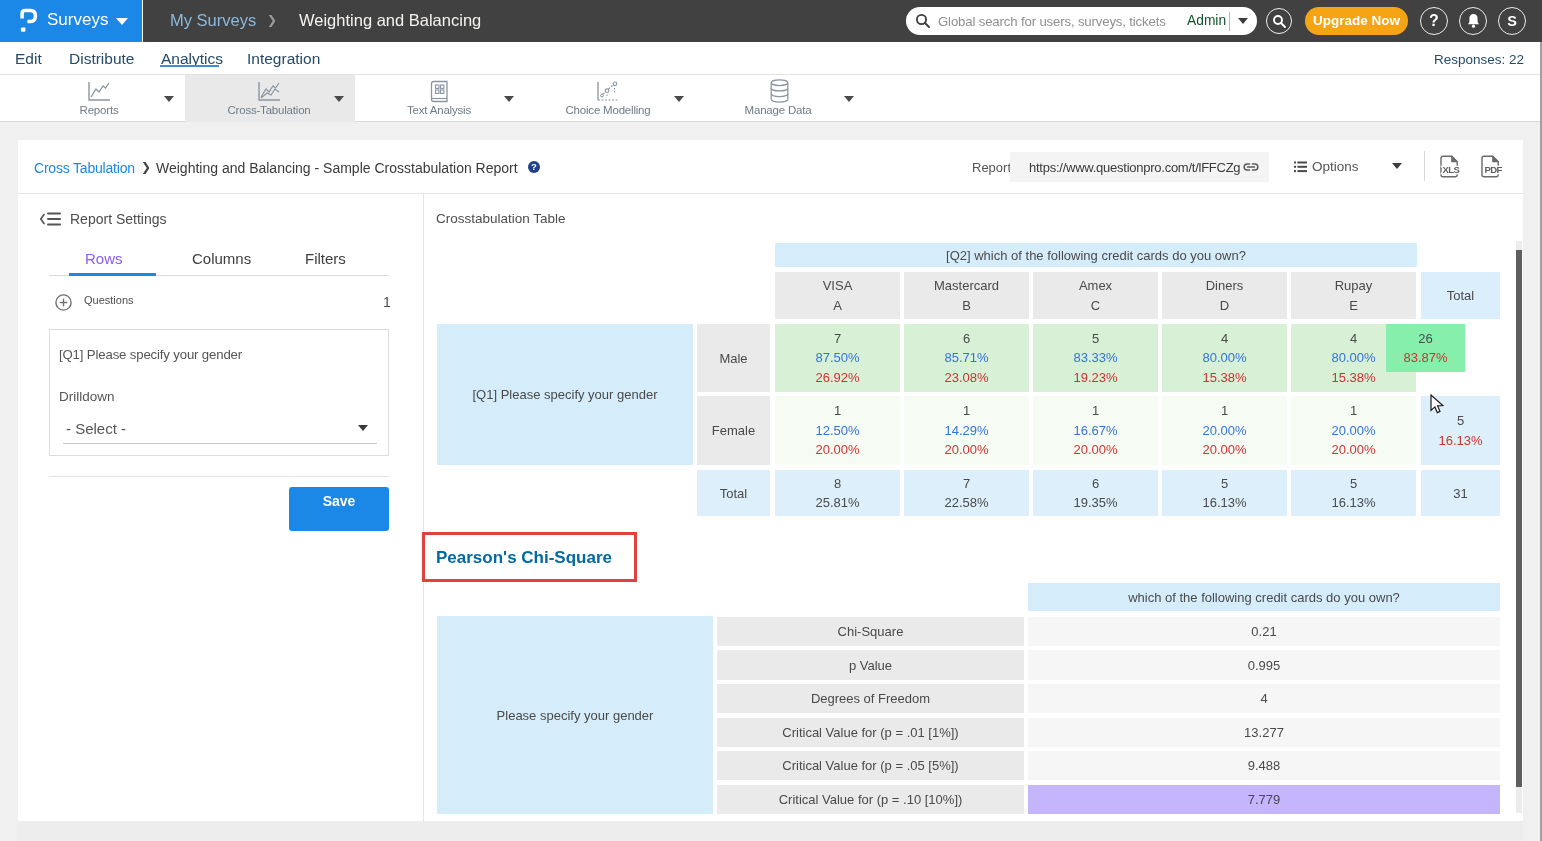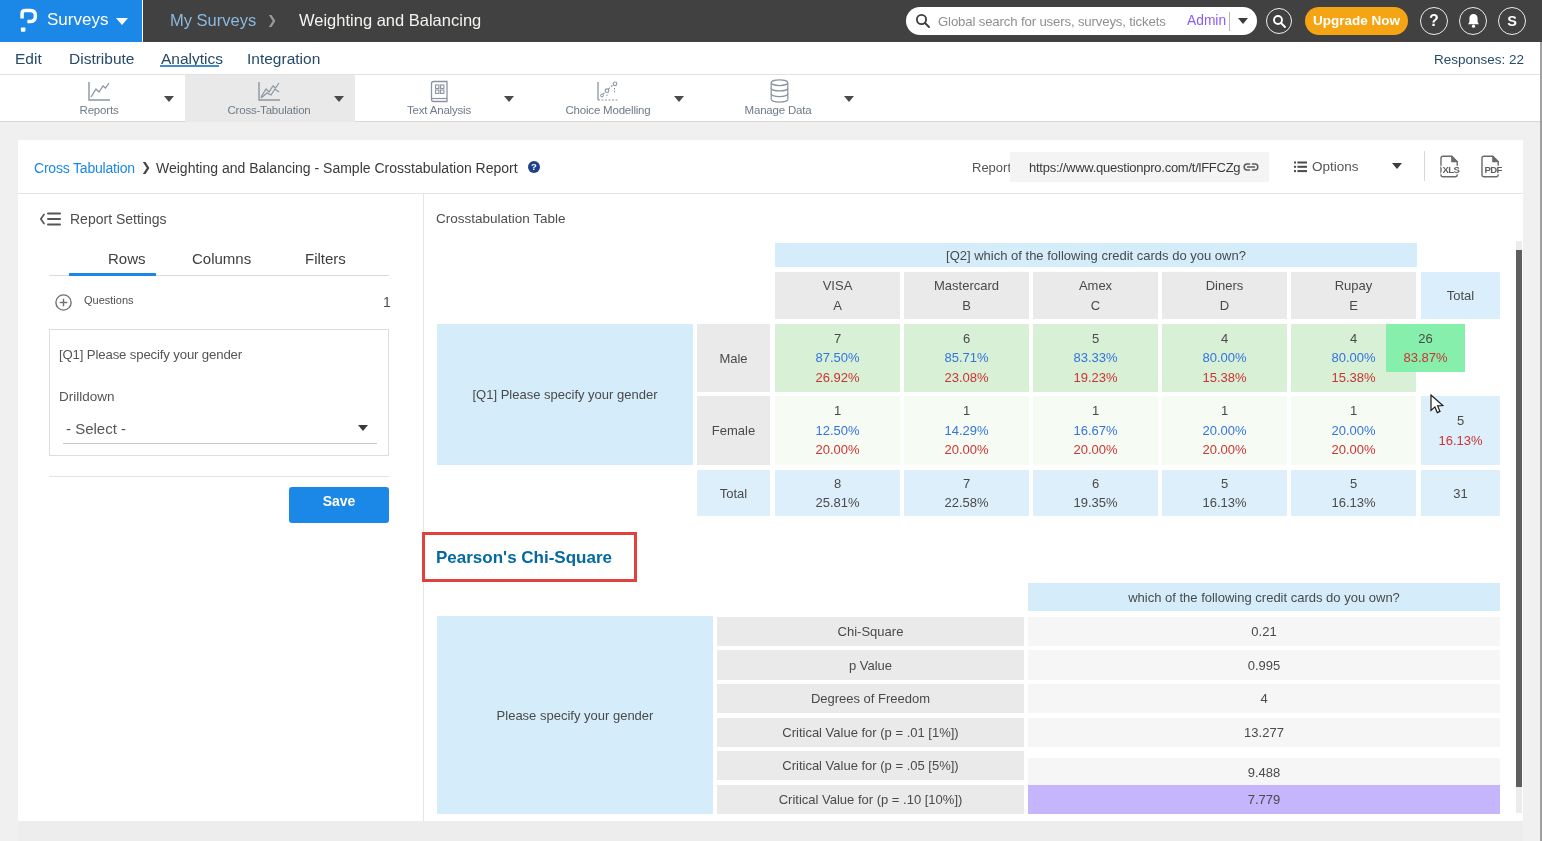--- a/index.html
+++ b/index.html
@@ -25,21 +25,21 @@
 <div class="abs" style="left:170px;top:11px;color:#8cb9dc;font-size:16.5px;">My Surveys</div>
 <div class="abs" style="left:267px;top:13px;color:#9a9a9a;font-size:12px;">❯</div>
 <div class="abs" style="left:299px;top:11px;color:#f5f3f0;font-size:16.5px;">Weighting and Balancing</div>
 
 <div class="abs" style="left:906px;top:7px;width:351px;height:28px;background:#fff;border-radius:14px;"></div>
 <svg class="abs" style="left:915px;top:13px;" width="16" height="16" viewBox="0 0 16 16">
     <circle cx="6.5" cy="6.5" r="4.6" fill="none" stroke="#3c3c3c" stroke-width="1.8"></circle>
     <line x1="10" y1="10" x2="14" y2="14" stroke="#3c3c3c" stroke-width="1.8" stroke-linecap="round"></line>
   </svg>
 <div class="abs" style="left:938px;top:14px;color:#8f8f8f;font-size:13.2px;letter-spacing:-0.15px;">Global search for users, surveys, tickets</div>
-<div class="abs" style="left:1187px;top:13px;color:#8b5cf6;font-size:13.8px;">Admin</div>
+<div class="abs" style="left:1187px;top:13px;color:#14532d;font-size:13.8px;">Admin</div>
 <div class="abs" style="left:1229px;top:12px;width:1px;height:19px;background:#b9b9b9;"></div>
 <div class="abs caret" style="left:1238px;top:18px;"></div>
 
 <div class="abs" style="left:1266px;top:8px;width:26px;height:26px;border:1.6px solid #f0f0f0;border-radius:50%;"></div>
 <svg class="abs" style="left:1272px;top:14px;" width="15" height="15" viewBox="0 0 15 15">
     <circle cx="6" cy="6" r="4" fill="none" stroke="#fff" stroke-width="1.9"></circle>
     <line x1="9" y1="9" x2="13" y2="13" stroke="#fff" stroke-width="1.9" stroke-linecap="round"></line>
   </svg>
 
 <div class="abs" style="left:1305px;top:7px;width:103px;height:28px;background:#f5a414;border-radius:14px;color:#fff;font-size:13.5px;font-weight:bold;text-align:center;line-height:28px;">Upgrade Now</div>
@@ -148,40 +148,40 @@
 
 <svg class="abs" style="left:39px;top:211px;" width="22" height="16" viewBox="0 0 22 16">
  <path d="M5 3.5 L1.8 8 L5 12.5" fill="none" stroke="#5a5a5a" stroke-width="1.7" stroke-linecap="round" stroke-linejoin="round"></path>
  <g stroke="#555" stroke-width="2" stroke-linecap="round">
       <line x1="9" y1="2.5" x2="21" y2="2.5"></line>
       <line x1="9" y1="8" x2="21" y2="8"></line>
       <line x1="9" y1="13.5" x2="21" y2="13.5"></line>
     </g>
 </svg>
 <div class="abs" style="left:70px;top:211px;color:#4d4d4d;font-size:14px;">Report Settings</div>
-<div class="abs" style="left:108px;top:250px;color:#404040;font-size:15px;">Rows</div>
+<div class="abs" style="left:85px;top:250px;color:#8b5cf6;font-size:15px;">Rows</div>
 <div class="abs" style="left:192px;top:250px;color:#3d3d3d;font-size:15px;">Columns</div>
 <div class="abs" style="left:305px;top:250px;color:#3d3d3d;font-size:15px;">Filters</div>
 <div class="abs" style="left:49px;top:275px;width:340px;height:1px;background:#dcdcdc;"></div>
 <div class="abs" style="left:69px;top:273px;width:87px;height:3px;background:#1b87e6;"></div>
 <svg class="abs" style="left:55px;top:294px;" width="17" height="17" viewBox="0 0 17 17">
  <circle cx="8.5" cy="8.5" r="7.6" fill="none" stroke="#707070" stroke-width="1.4"></circle>
  <line x1="8.5" y1="4.7" x2="8.5" y2="12.3" stroke="#707070" stroke-width="1.4"></line>
  <line x1="4.7" y1="8.5" x2="12.3" y2="8.5" stroke="#707070" stroke-width="1.4"></line>
 </svg>
 <div class="abs" style="left:84px;top:294px;color:#4d4d4d;font-size:11px;">Questions</div>
 <div class="abs" style="left:383px;top:294px;color:#4d4d4d;font-size:14px;">1</div>
 <div class="abs" style="left:49px;top:329px;width:340px;height:127px;border:1px solid #ddd;"></div>
 <div class="abs" style="left:59px;top:347px;color:#555;font-size:13.2px;letter-spacing:-0.15px;">[Q1] Please specify your gender</div>
 <div class="abs" style="left:59px;top:389px;color:#555;font-size:13.5px;">Drilldown</div>
 <div class="abs" style="left:66px;top:420px;color:#555;font-size:15px;">- Select -</div>
 <div class="abs caret" style="left:358px;top:425px;border-top-color:#3a3a3a;"></div>
 <div class="abs" style="left:63px;top:443px;width:314px;height:1px;background:#c9c9c9;"></div>
 <div class="abs" style="left:49px;top:476px;width:340px;height:1px;background:#e3e3e3;"></div>
-<div class="abs" style="left:289px;top:487px;width:100px;height:36px;background:#1b87e6;border-radius:3px;color:#fff;font-size:14px;font-weight:bold;text-align:center;line-height:29px;">Save</div>
+<div class="abs" style="left:289px;top:487px;width:100px;height:44px;background:#1b87e6;border-radius:3px;color:#fff;font-size:14px;font-weight:bold;text-align:center;line-height:29px;">Save</div>
 
 <div class="abs" style="left:436px;top:211px;color:#4d4d4d;font-size:13.5px;">Crosstabulation Table</div>
 <div class="cell" style="left:775px;top:243px;width:642px;height:24px;background:#d5edfb;">[Q2] which of the following credit cards do you own?</div>
 <div class="cell" style="left:775px;top:272px;width:125px;height:47px;background:#eaeaea;">
     <div class="l19">VISA<br>A</div>
   </div>
 <div class="cell" style="left:904px;top:272px;width:125px;height:47px;background:#eaeaea;">
     <div class="l19">Mastercard<br>B</div>
   </div>
 <div class="cell" style="left:1033px;top:272px;width:125px;height:47px;background:#eaeaea;">
@@ -257,21 +257,21 @@
 <div class="cell" style="left:437px;top:616px;width:276px;height:198px;background:#d5edfb;">Please specify your gender</div>
 <div class="cell" style="left:717px;top:617px;width:307px;height:29px;background:#eaeaea;">Chi-Square</div>
 <div class="cell" style="left:1028px;top:617px;width:472px;height:29px;background:#f6f6f7;">0.21</div>
 <div class="cell" style="left:717px;top:650px;width:307px;height:30px;background:#eaeaea;">p Value</div>
 <div class="cell" style="left:1028px;top:650px;width:472px;height:30px;background:#f6f6f7;">0.995</div>
 <div class="cell" style="left:717px;top:684px;width:307px;height:29px;background:#eaeaea;">Degrees of Freedom</div>
 <div class="cell" style="left:1028px;top:684px;width:472px;height:29px;background:#f6f6f7;">4</div>
 <div class="cell" style="left:717px;top:718px;width:307px;height:29px;background:#eaeaea;">Critical Value for (p = .01 [1%])</div>
 <div class="cell" style="left:1028px;top:718px;width:472px;height:29px;background:#f6f6f7;">13.277</div>
 <div class="cell" style="left:717px;top:751px;width:307px;height:29px;background:#eaeaea;">Critical Value for (p = .05 [5%])</div>
-<div class="cell" style="left:1028px;top:751px;width:472px;height:29px;background:#f6f6f7;margin-top:7px;">9.488</div>
+<div class="cell" style="left:1028px;top:751px;width:472px;height:29px;background:#f6f6f7;">9.488</div>
 <div class="cell" style="left:717px;top:785px;width:307px;height:29px;background:#eaeaea;">Critical Value for (p = .10 [10%])</div>
 <div class="cell" style="left:1028px;top:785px;width:472px;height:29px;background:#c4b5fd;">7.779</div>
 
 <div class="abs" style="left:1516px;top:241px;width:6px;height:572px;background:#ececec;"></div>
 <div class="abs" style="left:1516px;top:250px;width:6px;height:537px;background:#5e5e5e;"></div>
 <div class="abs" style="left:1540px;top:42px;width:2px;height:799px;background:#a0a0a0;"></div>
 <div class="abs" style="left:18px;top:821px;width:1505px;height:20px;background:#ededee;"></div>
 
 <svg class="abs" style="left:1430px;top:394px;" width="15" height="21" viewBox="0 0 15 21">
     <path d="M1 1 L1 16.4 L4.9 12.9 L7.3 18.6 L10 17.4 L7.6 11.9 L12.8 11.5 Z" fill="#fff" stroke="#1a1a1a" stroke-width="1.2"></path>

